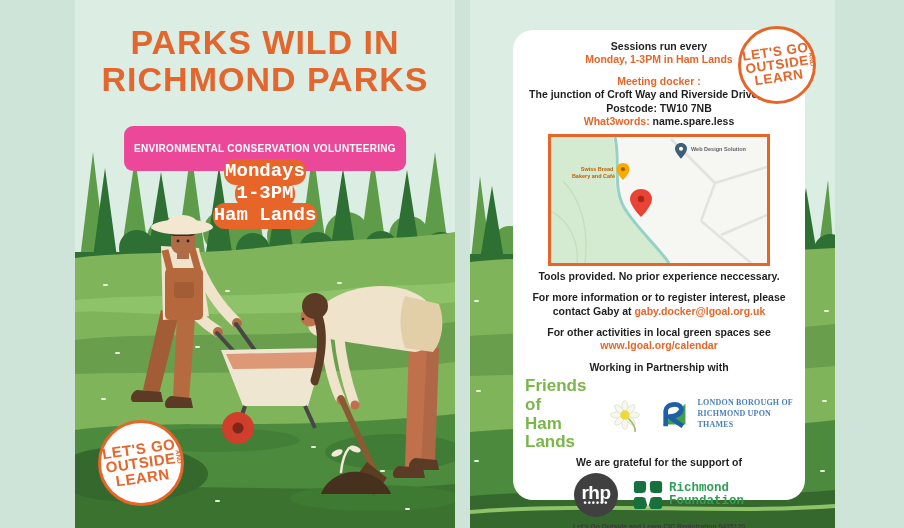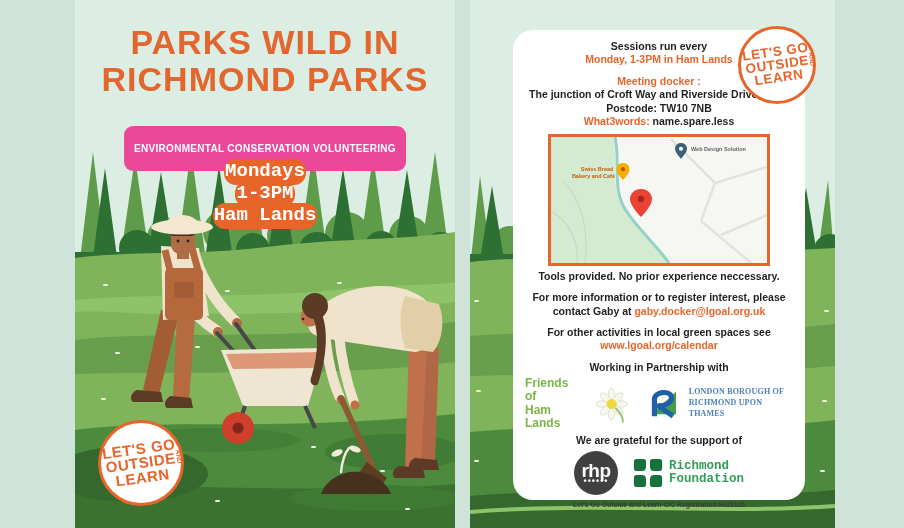--- a/index.html
+++ b/index.html
@@ -35,21 +35,21 @@
   .card{position:absolute;left:15px;top:30px;width:292px;height:470px;box-sizing:border-box;
         background:#fff;border-radius:20px;padding:10px 12px 6px;z-index:2;text-align:center;
         color:#1F1F1F;font-weight:bold;font-size:10.5px;line-height:1.28;margin-left:28px;}
   .orange{color:#E8652A;}.mt4{margin-top:4px}.mt8{margin-top:8px}
 
   .map{width:216px;height:126px;margin:5px auto 4px;border:3px solid #E8652A;background:#F6F6F3;
        position:relative;}
   .map svg{position:absolute;left:0;top:0;}
 
   .partners{display:flex;align-items:center;justify-content:center;gap:16px;margin-top:3px;}
-  .friends{display:flex;align-items:center;gap:14px;color:#7AB648;font-size:12px;line-height:1.1;text-align:left;}
+  .friends{display:flex;align-items:center;gap:14px;color:#7AB648;font-size:17px;line-height:1.1;text-align:left;}
   .friends .flines span{display:block;}
   .borough{display:flex;align-items:center;gap:5px;}
   .borough-text{font-family:"Liberation Serif",serif;font-size:8px;color:#4A7FB8;
        text-align:left;line-height:1.35;font-weight:600;letter-spacing:.2px;}
   .borough-text span{display:block;}
 
   .supporters{display:flex;align-items:center;justify-content:center;gap:14px;margin-top:4px;}
   .rhp{width:44px;height:44px;border-radius:50%;background:#404040;color:#fff;display:flex;
        flex-direction:column;align-items:center;justify-content:center;font-weight:bold;}
   .rhp-word{font-size:19px;line-height:15px;letter-spacing:-.5px;}

